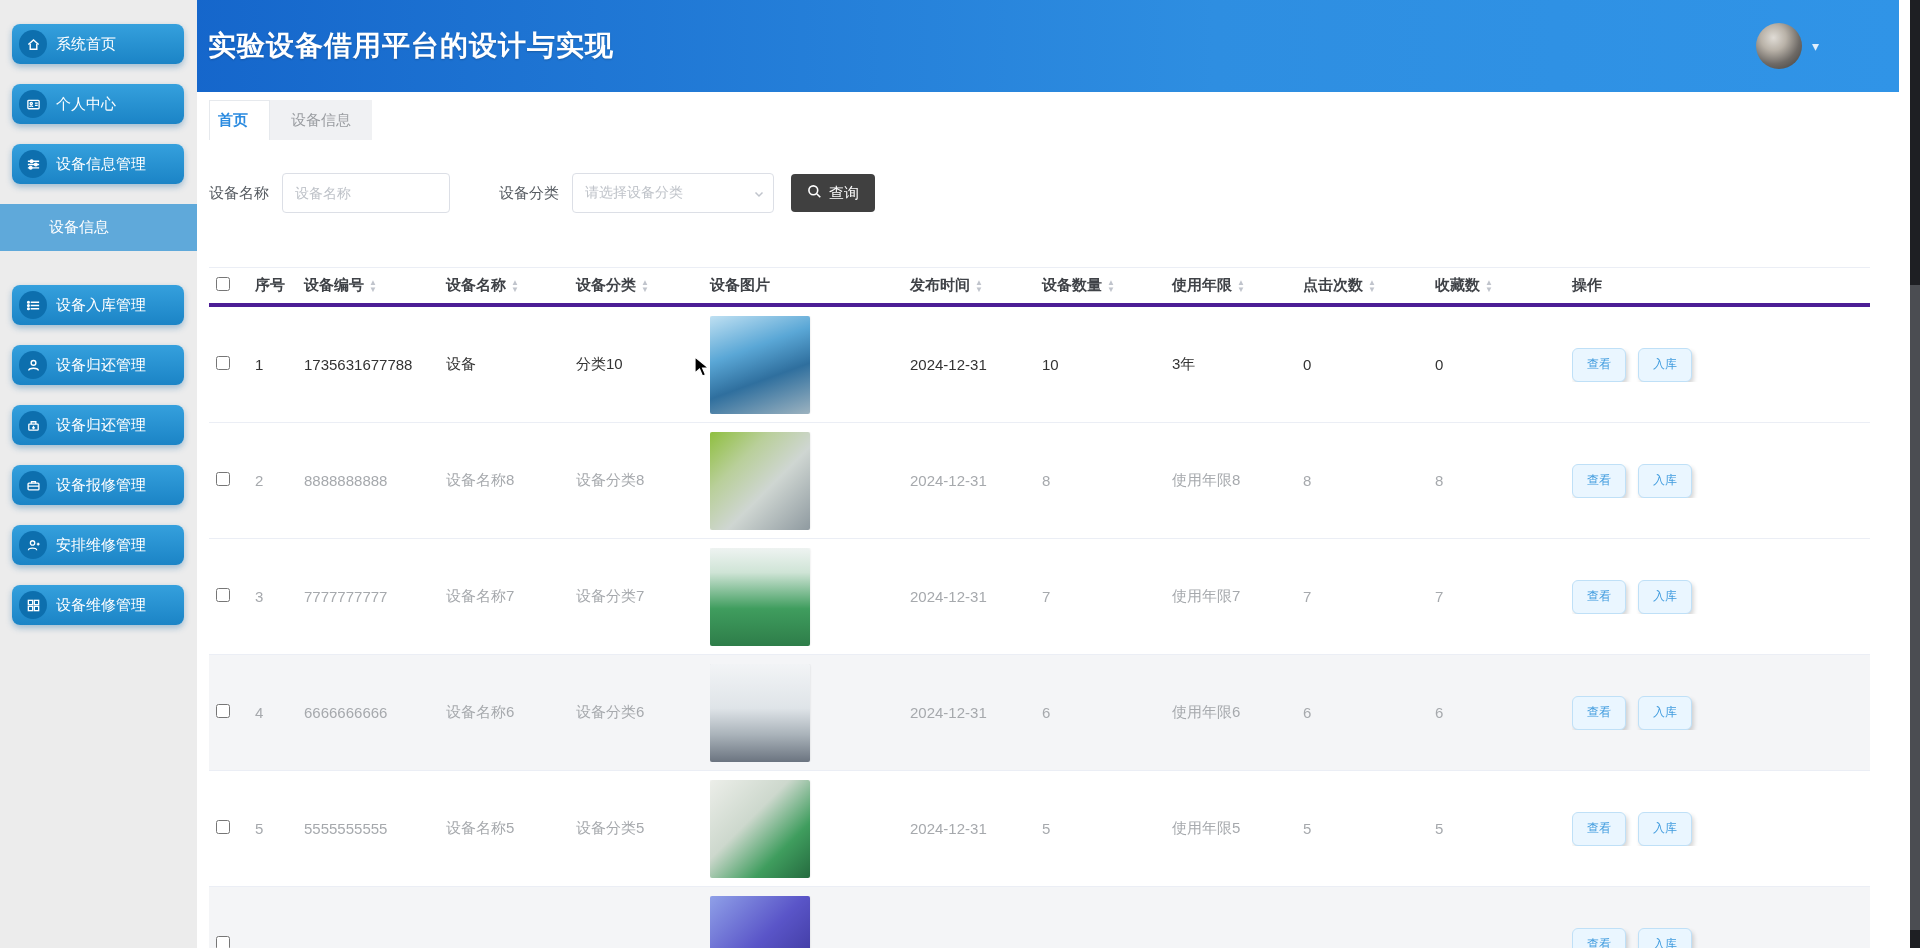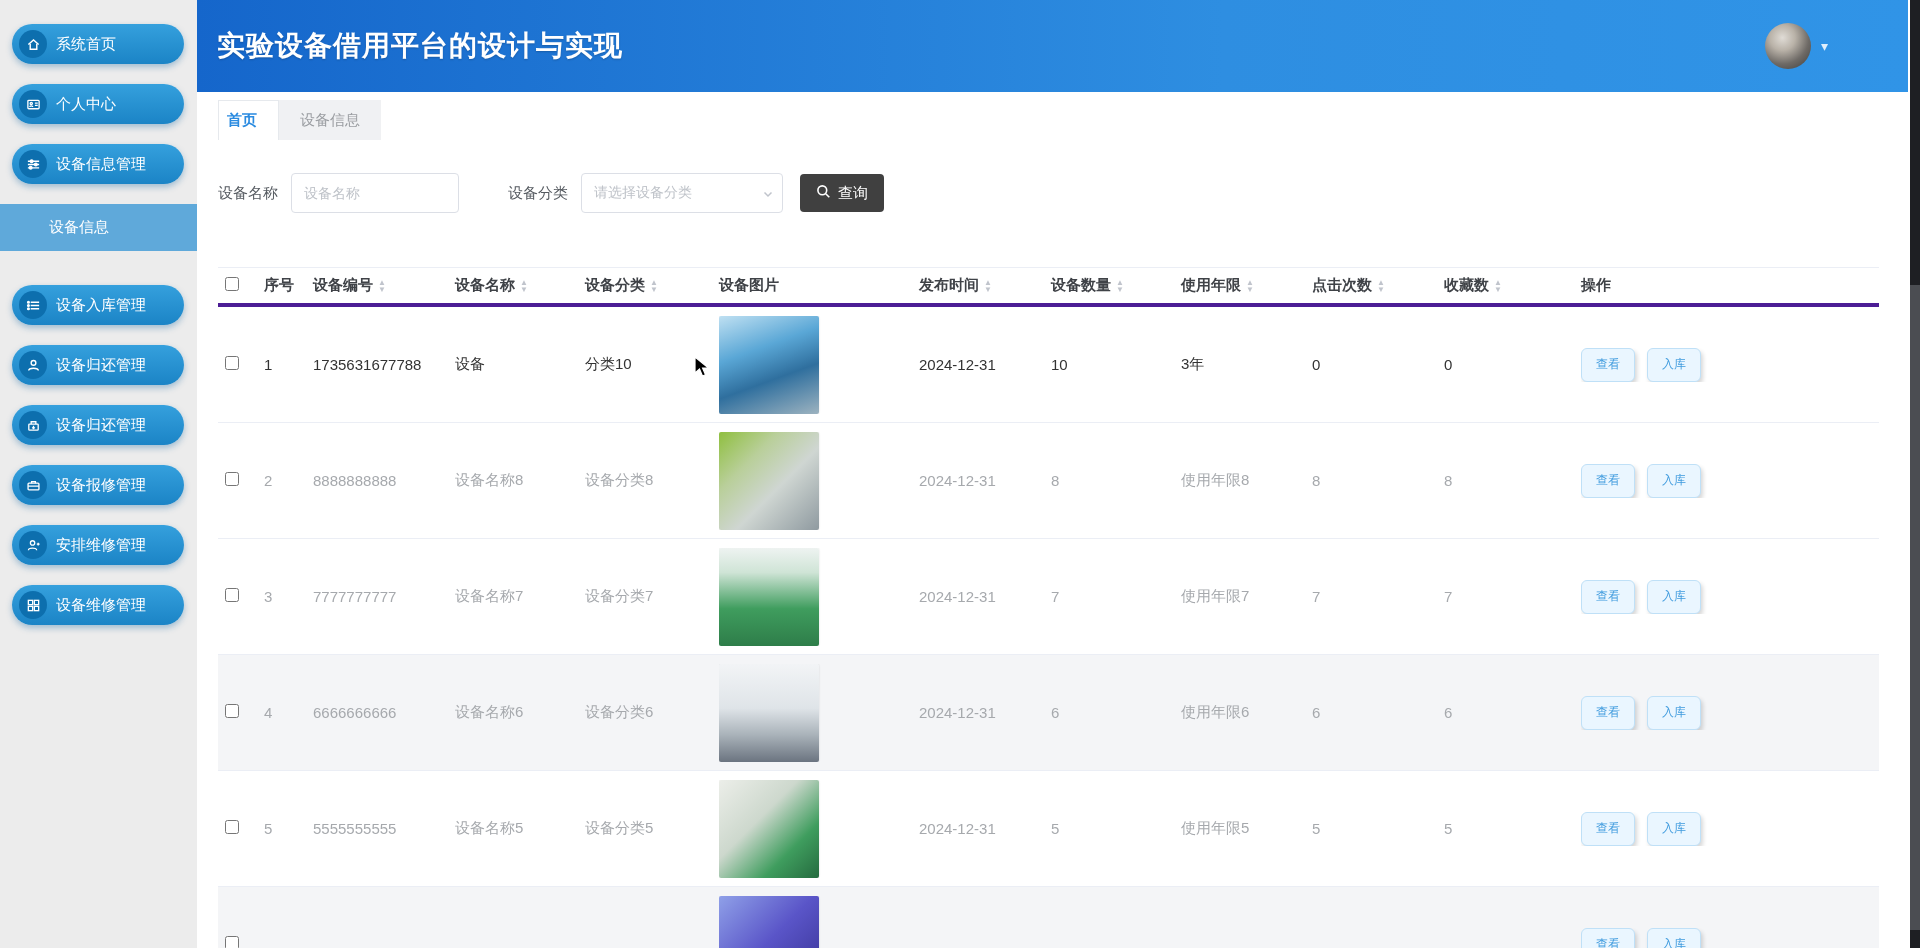--- a/index.html
+++ b/index.html
@@ -3,33 +3,33 @@
 <meta charset="utf-8">
 <style>
   * { margin:0; padding:0; box-sizing:border-box; }
   html,body { width:1920px; height:948px; overflow:hidden;
     font-family:"Liberation Sans","DejaVu Sans",sans-serif; background:#fff; }
   .viewport { position:relative; width:1920px; height:948px; overflow:hidden; }
 
   
   .sidebar { position:absolute; left:0; top:0; width:197px; height:100%;
     background:#ececec; padding-top:24px; z-index:3; }
-  .pill { width:172px; height:40px; border-radius:20px;
+  .pill { width:172px; height:40px; border-radius:8px;
     background:linear-gradient(180deg,#35a0dd,#1b84c6);
     box-shadow:0 3px 6px rgba(20,100,160,.35);
     display:flex; align-items:center; gap:9px; padding-left:7px;
     margin:0 0 20px 12px; cursor:pointer; }
   .pic { width:28px; height:28px; border-radius:50%; background:#0d6fae;
     display:flex; align-items:center; justify-content:center; flex:none; }
   .plabel { color:#fff; font-size:15px; white-space:nowrap; }
   .submenu { height:47px; background:#5fa9da; display:flex; align-items:center;
     padding-left:49px; color:#fff; font-size:15px; margin:0 0 34px 0; cursor:pointer; }
 
   
-  .main { position:absolute; left:195px; top:0; width:1713px; height:752px; background:#fff; }
+  .main { position:absolute; left:186px; top:0; width:1713px; height:752px; background:#fff; }
   .topbar { height:92px; background:linear-gradient(90deg,#1566cb 0%,#2e8ee1 60%,#3094e7 100%);
     display:flex; align-items:center; padding:0 80px 0 22px; }
   .title { color:#fff; font-size:28px; font-weight:bold; letter-spacing:1px;
     text-shadow:0 1px 2px rgba(0,0,0,.2); }
   .avatar { margin-left:auto; width:46px; height:46px; border-radius:50%;
     background:radial-gradient(circle at 38% 32%, #e0dcd6 0%, #b9b2a8 30%, #6e6a66 62%, #3c3a38 100%);
     cursor:pointer; flex:none; }
   .avatar-caret { margin-left:10px; color:rgba(255,255,255,.85); font-size:14px; cursor:pointer; }
 
   

